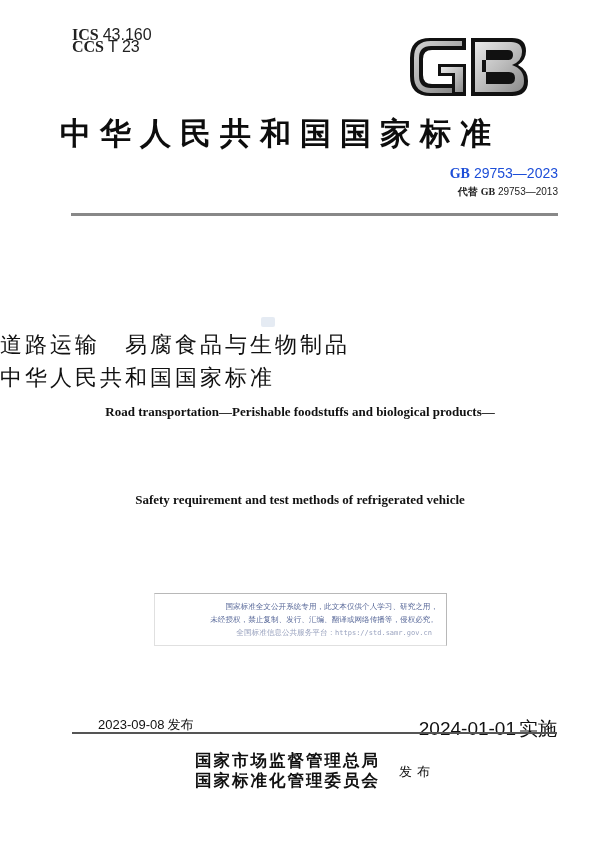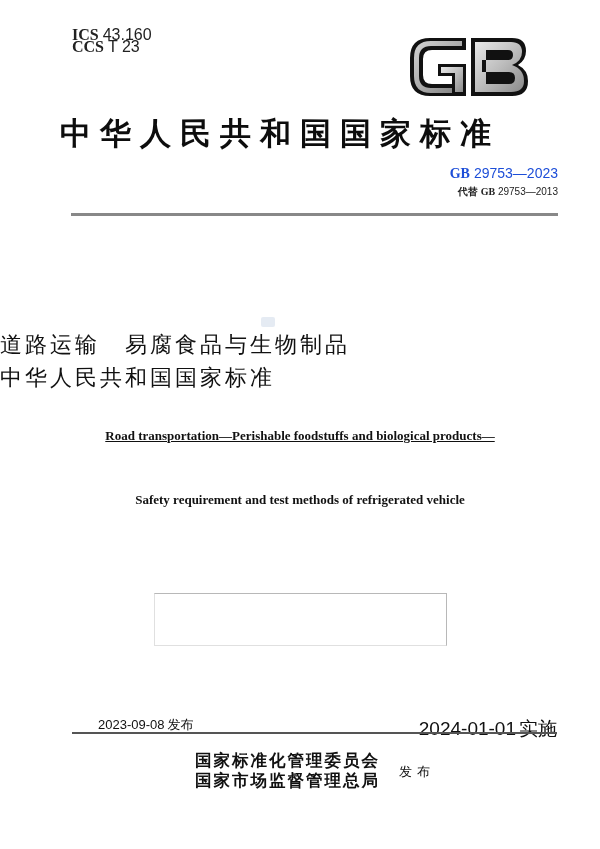--- a/index.html
+++ b/index.html
@@ -28,21 +28,21 @@
 
   .smudge { left: 261px; top: 317px; width: 14px; height: 10px; background: #dfe6f0; border-radius: 2px; opacity: .8; }
 
   .zh-title { left: 0; width: 600px; font-family: "DejaVu Sans", sans-serif;
               font-size: 22px; letter-spacing: 3px; color: #111; }
   .zh-title.l1 { top: 330px; }
   .zh-title.l2 { top: 363px; }
 
   .en-title { left: 0; width: 600px; text-align: center; font-family: "Liberation Serif", serif;
               font-weight: bold; font-size: 13px; color: #111; }
-  .en-title.l1 { top: 428px; text-decoration: underline; }
+  .en-title.l1 { top: 404px; }
   .en-title.l2 { top: 452px; margin-top: 40px; }
 
   .notice { left: 154px; top: 593px; width: 291px; height: 51px; border-top: 1px solid #b8b8b8;
             border-right: 1px solid #b8b8b8; border-left: 1px solid #e0e0e0; border-bottom: 1px solid #e0e0e0;
             font-family: "DejaVu Serif", serif; font-size: 7.6px; line-height: 13px; color: #5a6a9a; }
   .notice .n1 { position: absolute; right: 8px; top: 6px; white-space: nowrap; }
   .notice .n2 { position: absolute; right: 8px; top: 19px; white-space: nowrap; }
   .notice .n3 { position: absolute; right: 14px; top: 32px; white-space: nowrap; color: #9aa3bf; }
   .notice .n3 .url { font-family: "DejaVu Sans Mono", monospace; font-size: 7px; }
 
@@ -104,27 +104,32 @@
 
 <div class="abs smudge"></div>
 
 <div class="abs zh-title l1">道路运输　易腐食品与生物制品</div>
 <div class="abs zh-title l2">中华人民共和国国家标准</div>
 
 <div class="abs en-title l1">Road transportation—Perishable foodstuffs and biological products—</div>
 <div class="abs en-title l2">Safety requirement and test methods of refrigerated vehicle</div>
 
 <div class="abs notice">
+  <div class="n1">国家标准全文公开系统专用，此文本仅供个人学习、研究之用，</div>
+  <div class="n2">未经授权，禁止复制、发行、汇编、翻译或网络传播等，侵权必究。</div>
+  <div class="n3">
+    <span>全国标准信息公共服务平台：</span><span class="url">https://std.samr.gov.cn</span>
+  </div>
 </div>
 
 <div class="abs date-issue">
   <span>2023-09-08</span><span class="t">发布</span>
 </div>
 <div class="abs date-impl">
   <span>2024-01-01</span><span class="t">实施</span>
 </div>
 <div class="abs rule-bottom"></div>
 
 <div class="abs issuers">
+  <div>国家市场监督管理总局</div>
   <div>国家标准化管理委员会</div>
-  <div>国家市场监督管理总局</div>
 </div>
 <div class="abs issue-label">发布</div>
 
 </body></html>

